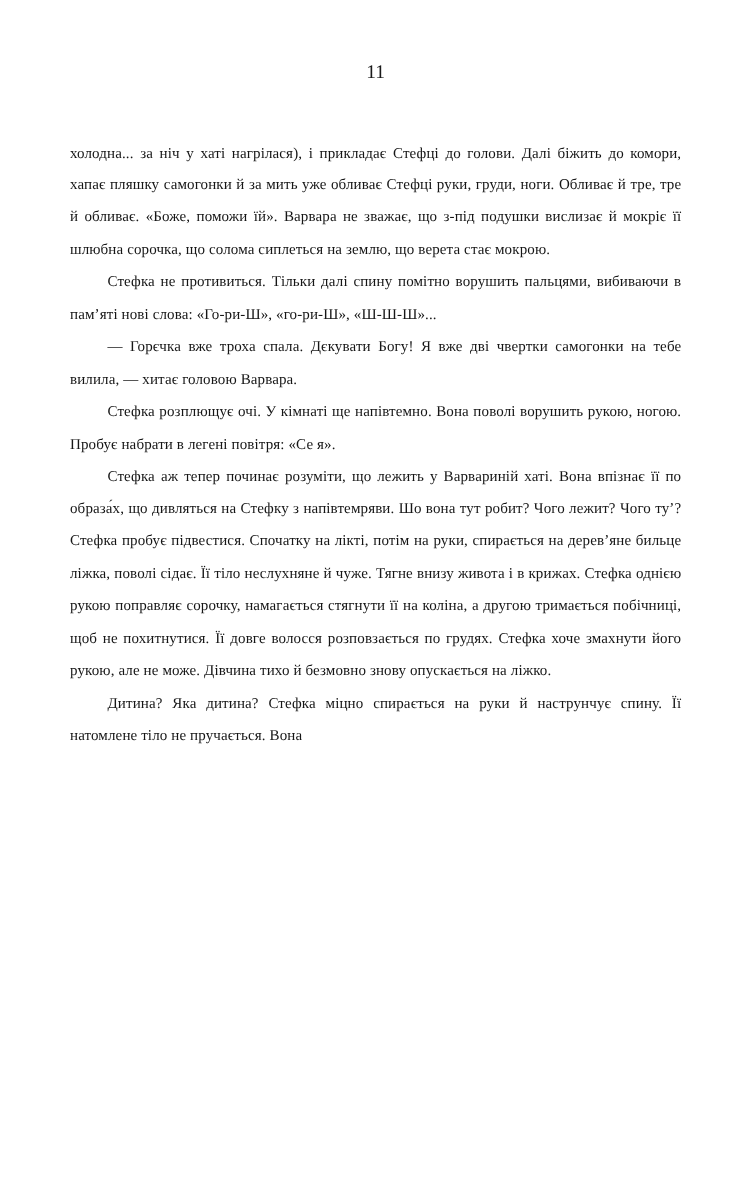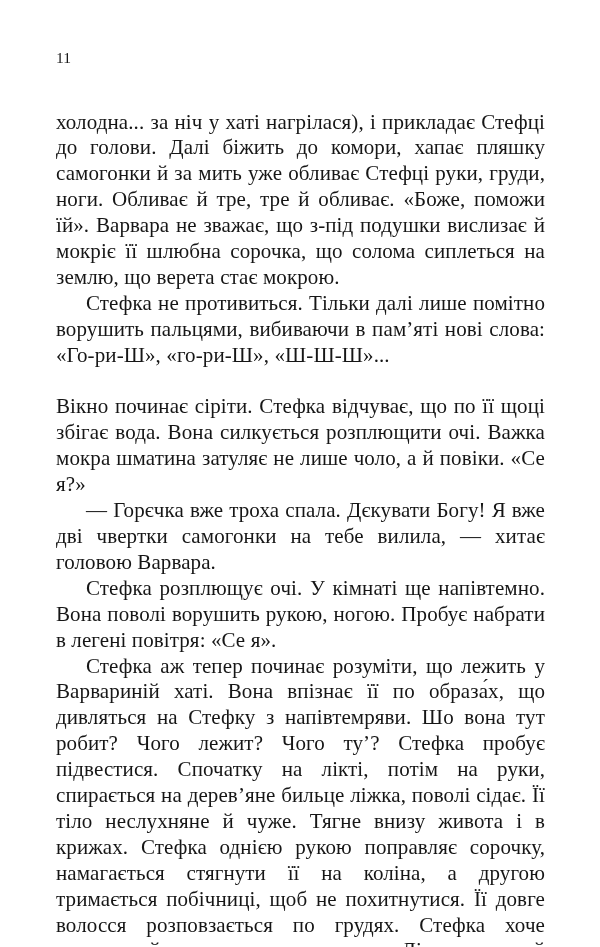--- a/index.html
+++ b/index.html
@@ -15,47 +15,47 @@
     color: #161616;
   }
   .page {
     box-sizing: border-box;
     width: 600px;
     height: 947px;
     padding: 50px 55px 0 56px;
     background: #ffffff;
   }
   .page-number {
+    text-align: center;
     font-size: 15.5px;
     line-height: 1;
     margin: 0 0 44px 0;
     color: #1a1a1a;
   }
   .text-block p {
     margin: 0;
-    font-size: 21px;
+    font-size: 12px;
     line-height: 25.9px;
     text-align: justify;
     letter-spacing: 0.1px;
   }
   .text-block p.indent {
     text-indent: 30px;
   }
   .text-block p.section-gap {
     margin-top: 25.9px;
   }
 </style>
 </head>
 <body>
 
 <div class="page">
   <div class="page-number">11</div>
 
   <div class="text-block">
     <p>холодна... за ніч у хаті нагрілася), і прикладає Стефці до голови. Далі біжить до комори, хапає пляшку самогонки й за мить уже обливає Стефці руки, груди, ноги. Обливає й тре, тре й обливає. «Боже, поможи їй». Варвара не зважає, що з-під подушки вислизає й мокріє її шлюбна сорочка, що солома сиплеться на землю, що верета стає мокрою.</p>
-    <p class="indent">Стефка не противиться. Тільки далі лише помітно ворушить пальцями, вибиваючи в пам’яті нові слова: «Го-ри-Ш», «го-ри-Ш», «Ш-Ш-Ш»...</p>
-    <p class="section-gap">Вікно починає сіріти. Стефка відчуває, що по її щоці збігає вода. Вона силкується розплющити очі. Важка мокра шматина затуляє не лише чоло, а й повіки. «Се я?»</p>
+    <p class="indent">Стефка не противиться. Тільки далі спину помітно ворушить пальцями, вибиваючи в пам’яті нові слова: «Го-ри-Ш», «го-ри-Ш», «Ш-Ш-Ш»...</p>
     <p class="indent">— Горєчка вже троха спала. Дєкувати Богу! Я вже дві чвертки самогонки на тебе вилила, — хитає головою Варвара.</p>
     <p class="indent">Стефка розплющує очі. У кімнаті ще напівтемно. Вона поволі ворушить рукою, ногою. Пробує набрати в легені повітря: «Се я».</p>
     <p class="indent">Стефка аж тепер починає розуміти, що лежить у Варвариній хаті. Вона впізнає її по образа́х, що дивляться на Стефку з напівтемряви. Шо вона тут робит? Чого лежит? Чого ту’? Стефка пробує підвестися. Спочатку на лікті, потім на руки, спирається на дерев’яне бильце ліжка, поволі сідає. Її тіло неслухняне й чуже. Тягне внизу живота і в крижах. Стефка однією рукою поправляє сорочку, намагається стягнути її на коліна, а другою тримається побічниці, щоб не похитнутися. Її довге волосся розповзається по грудях. Стефка хоче змахнути його рукою, але не може. Дівчина тихо й безмовно знову опускається на ліжко.</p>
     <p class="indent">Дитина? Яка дитина? Стефка міцно спирається на руки й наструнчує спину. Її натомлене тіло не пручається. Вона</p>
   </div>
 </div>
 
 </body></html>

